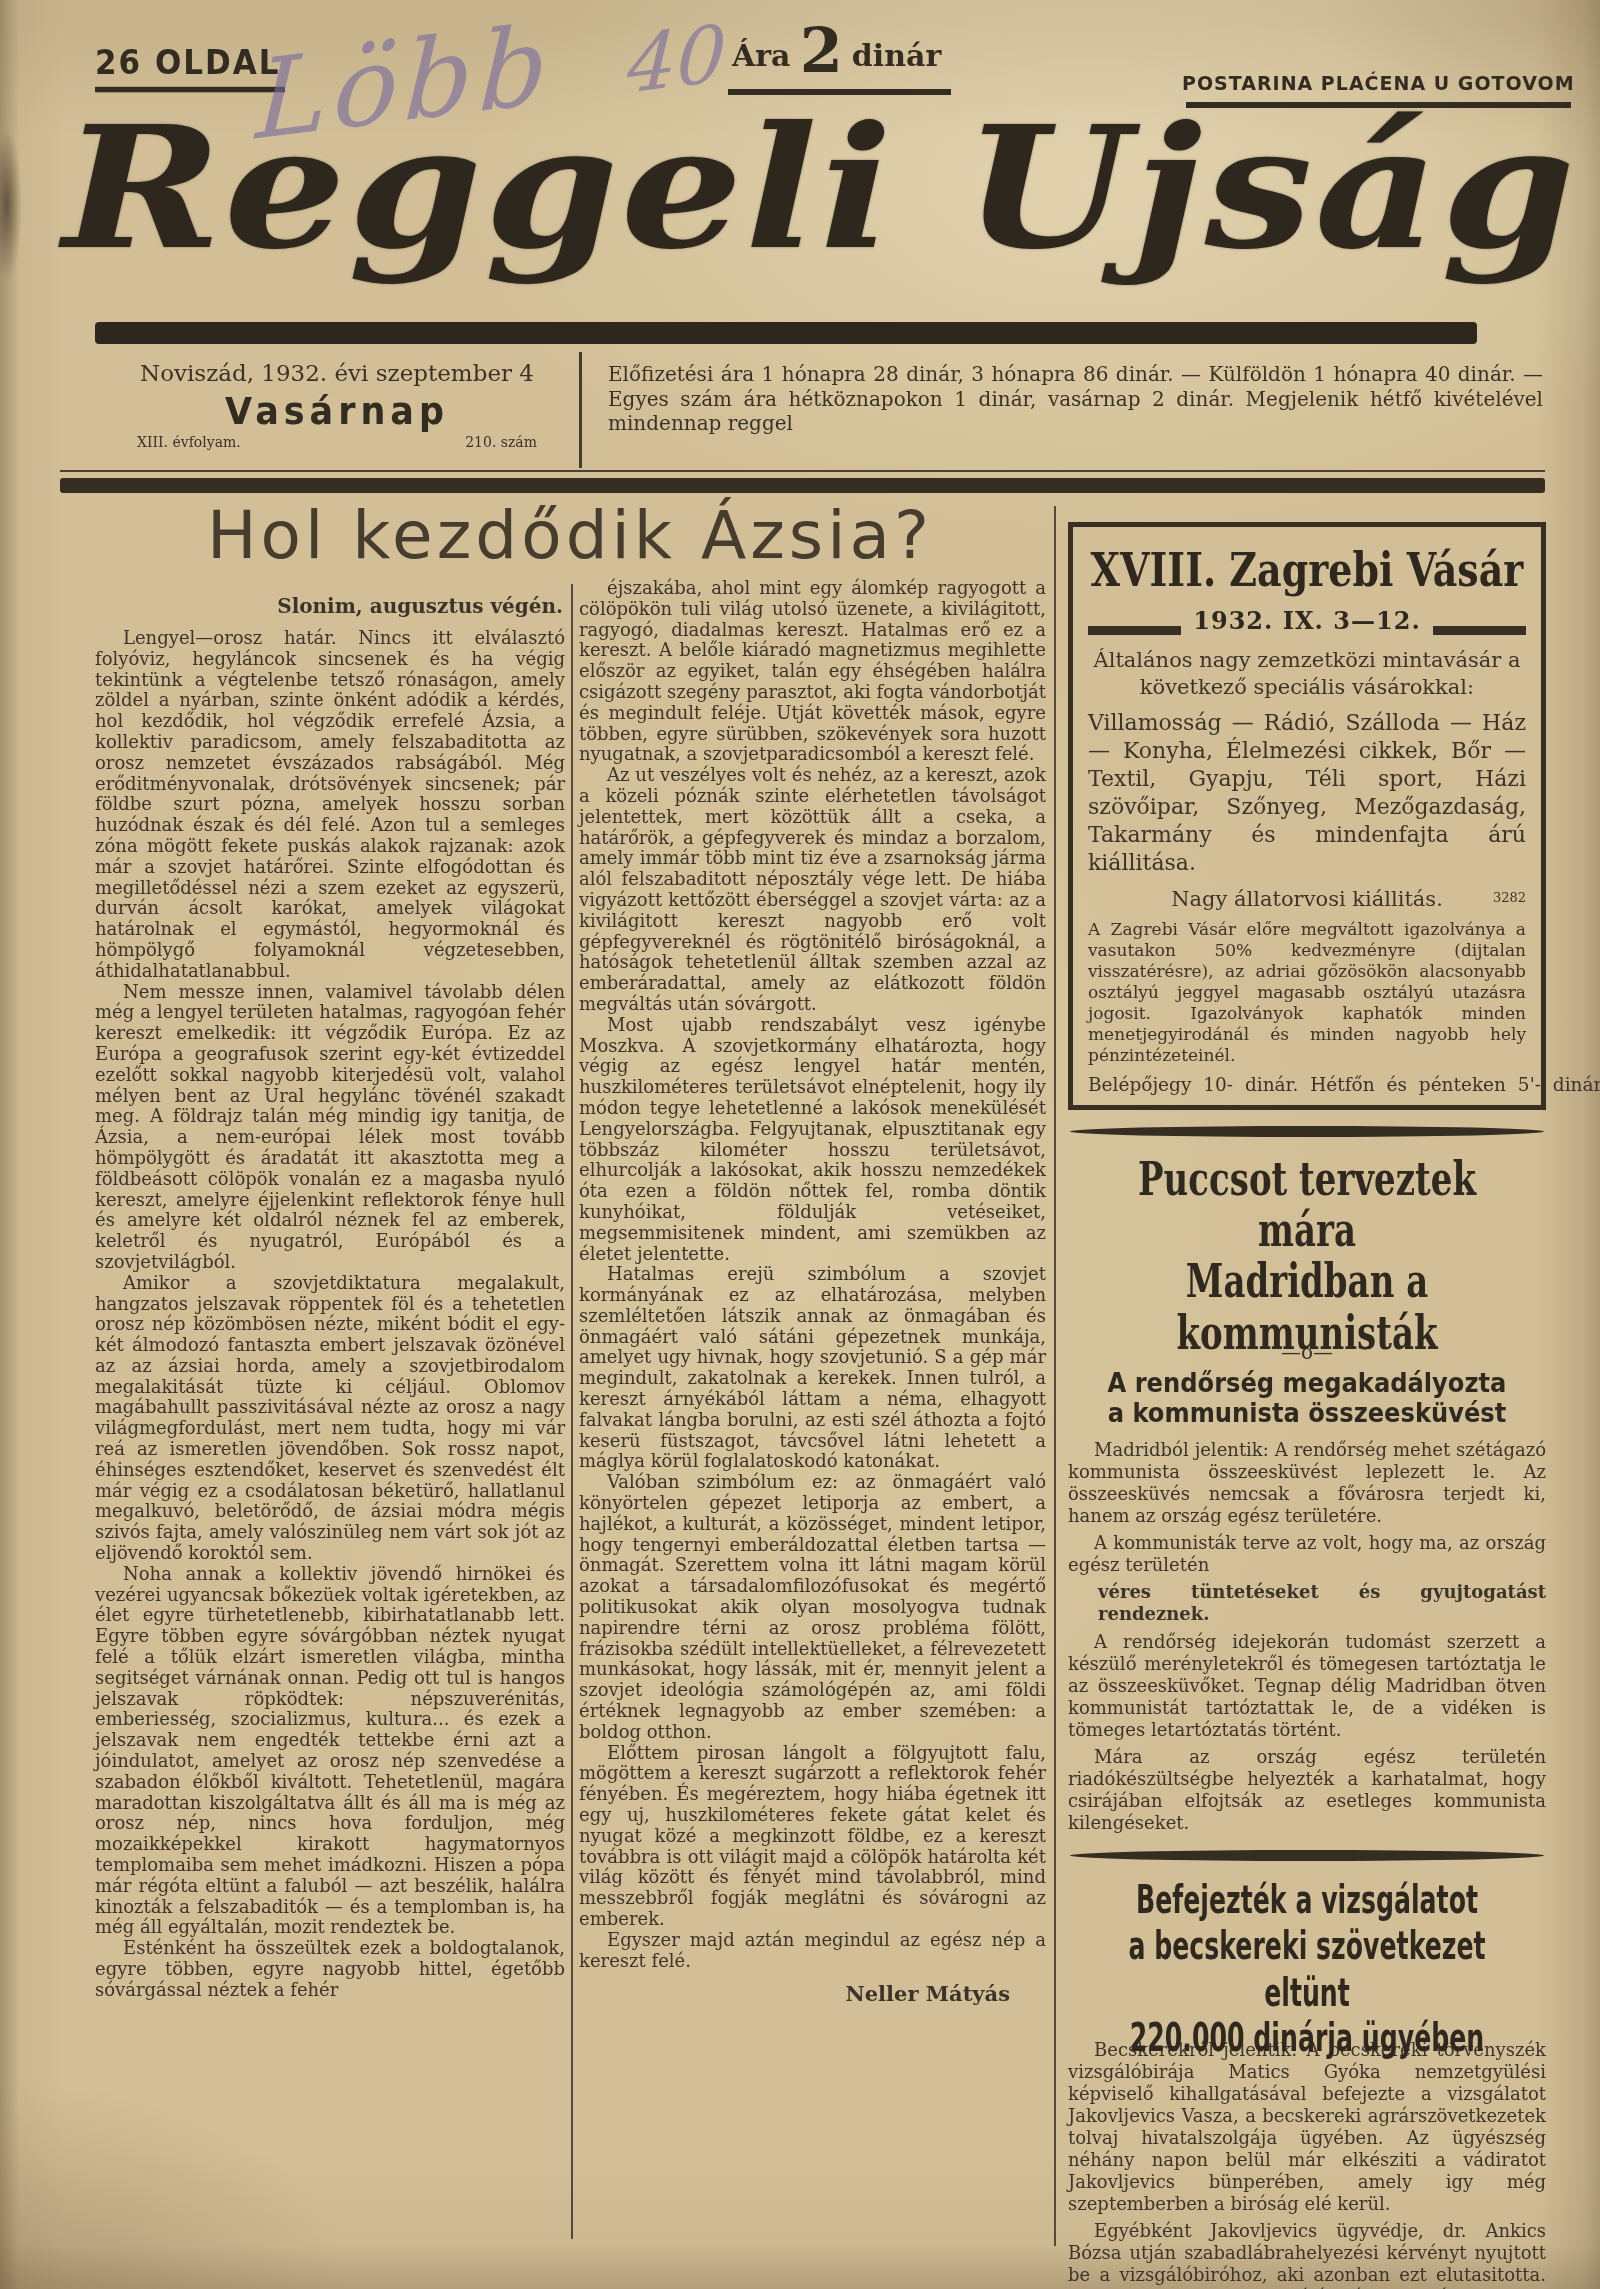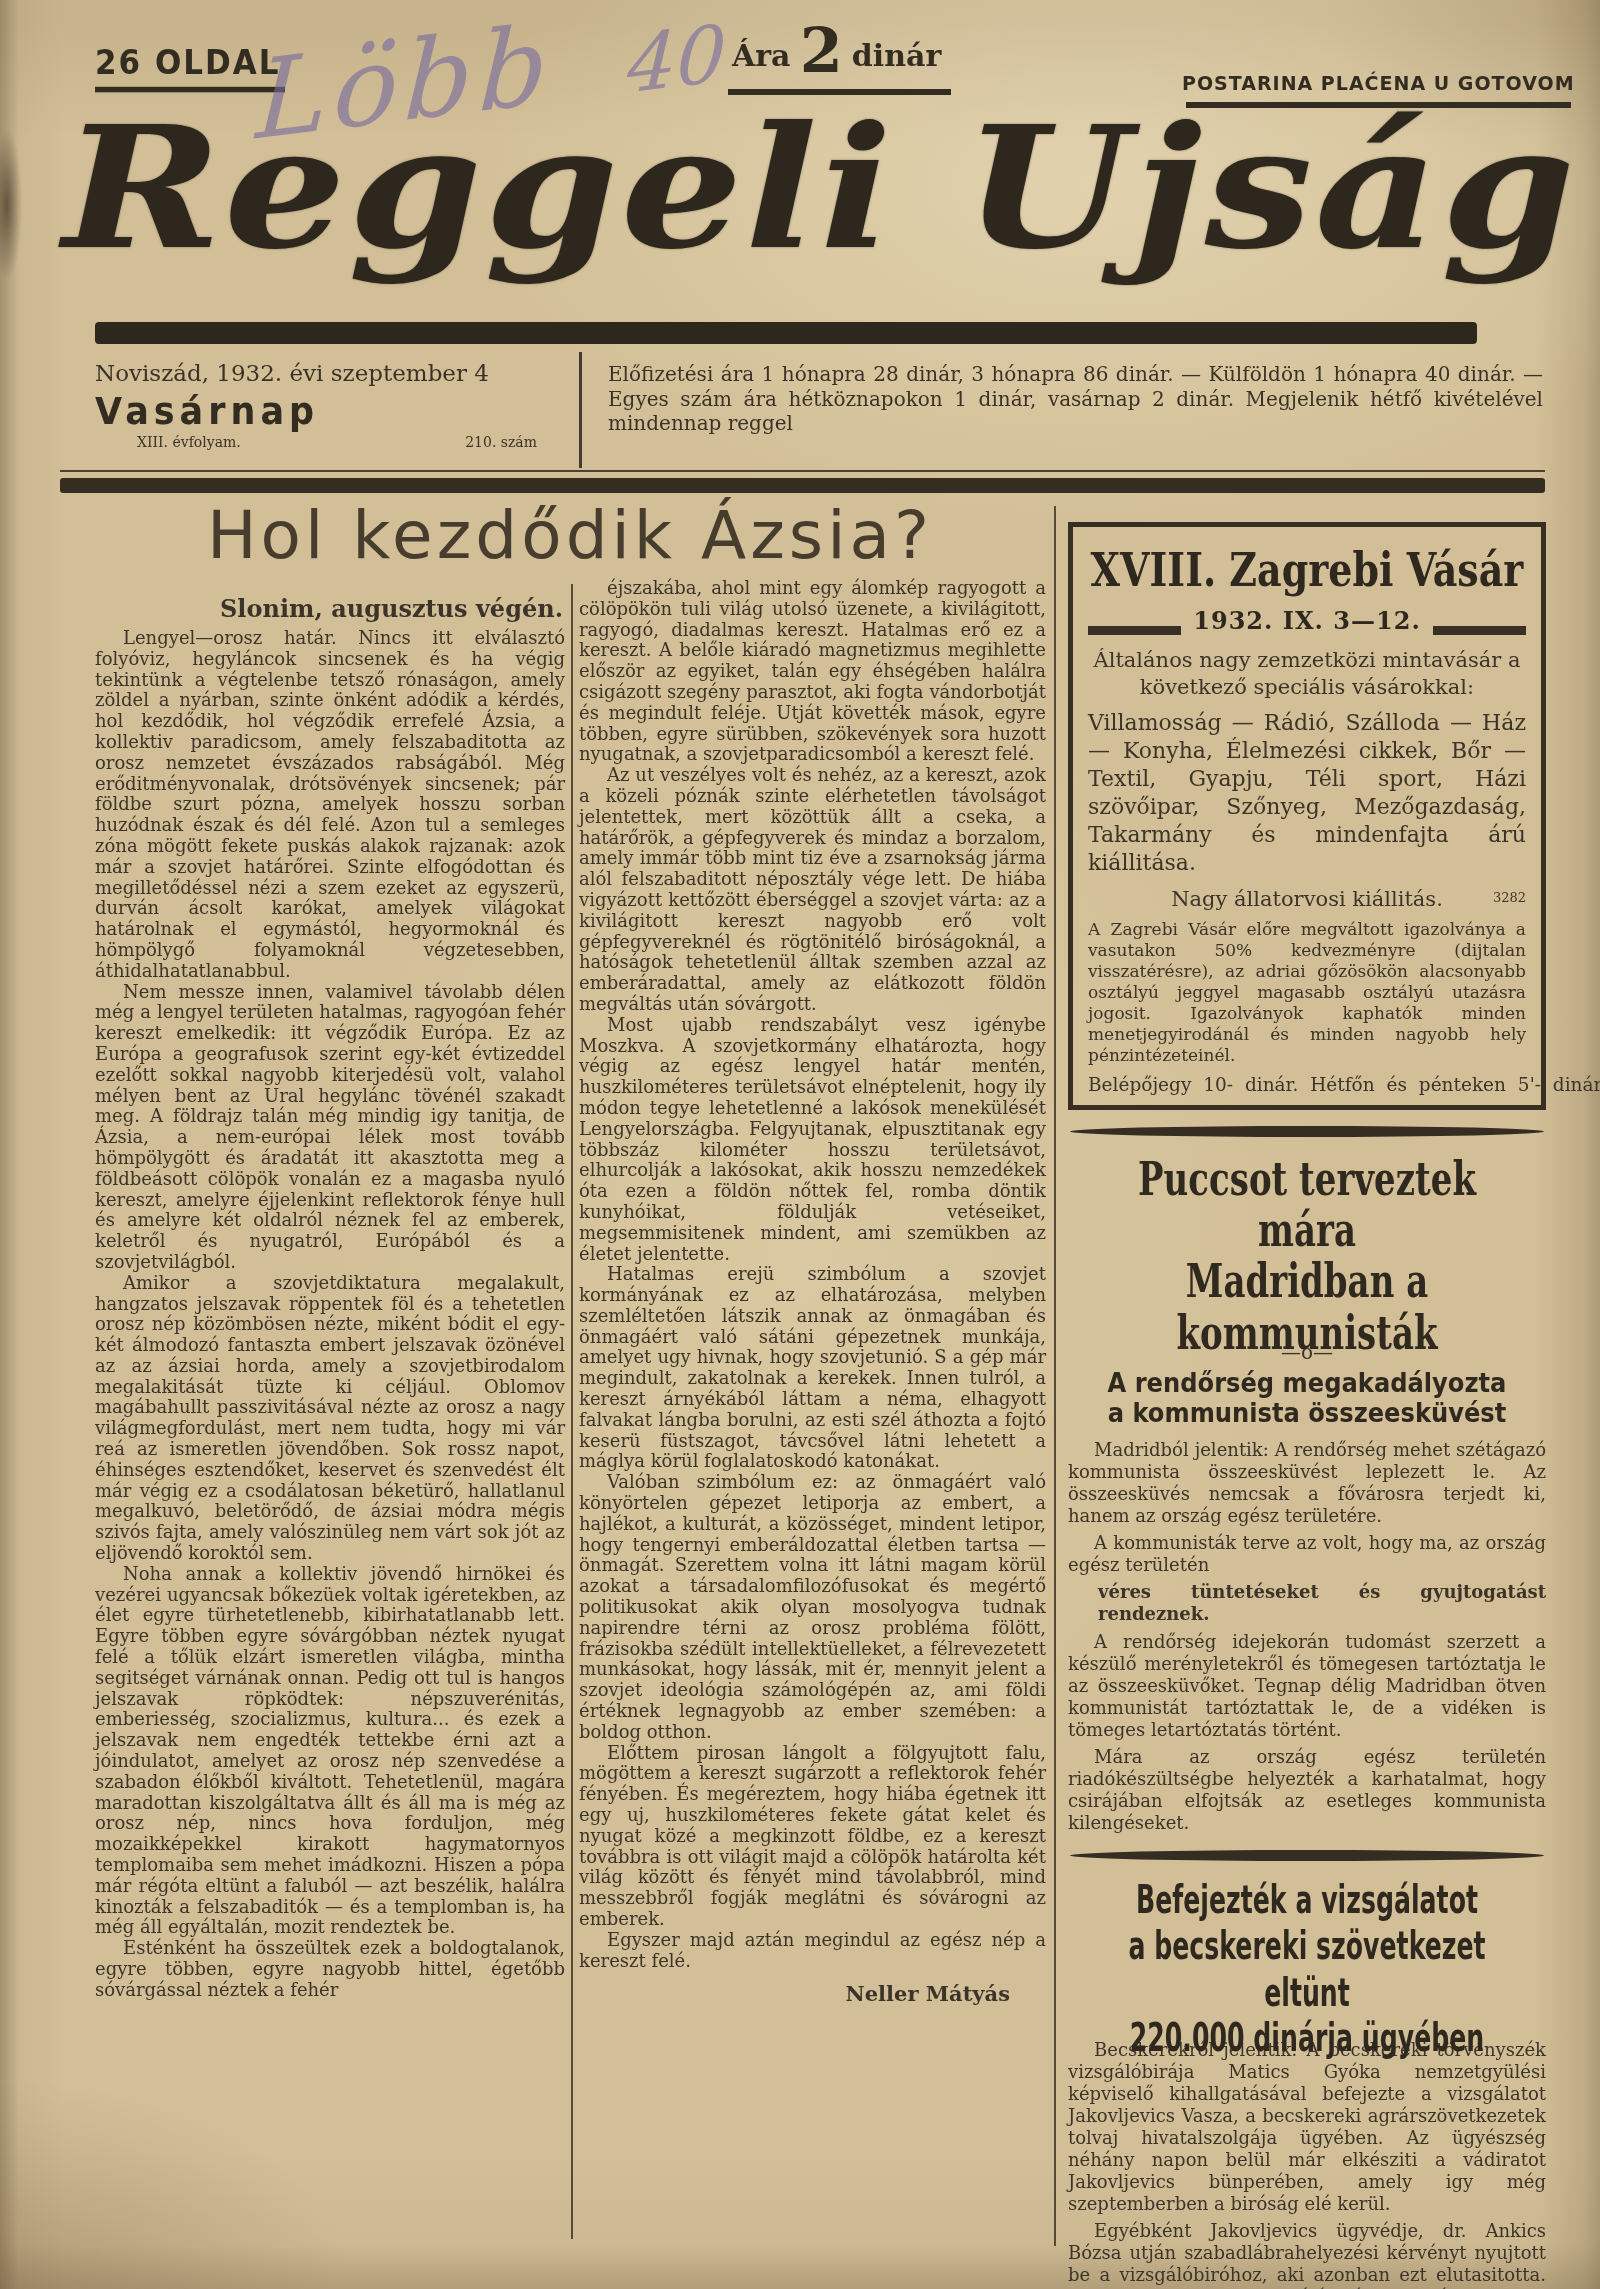--- a/index.html
+++ b/index.html
@@ -41,37 +41,37 @@
     font-family:"DejaVu Serif",serif;font-style:italic;font-weight:bold;
     font-size:168px;line-height:200px;color:#2e271d;letter-spacing:2px;
     transform:scaleX(1.14);transform-origin:50% 50%;text-shadow:0 0 2px rgba(46,39,29,.5);}
   .masthead-bar{left:95px;top:322px;width:1382px;height:22px;background:#2e271d;border-radius:4px;}
 
   
   .info-bar{left:95px;top:352px;width:1450px;height:116px;display:flex;box-sizing:border-box;}
   .info-office{width:451px;border-right:3px solid #453b2c;display:flex;flex-direction:column;
     justify-content:center;text-align:center;font-size:19px;line-height:27px;color:#3a3227;}
   .info-office .o2{font-size:20px;}
-  .info-issue{width:487px;border-right:3px solid #453b2c;
+  .info-issue{width:487px;border-right:3px solid #453b2c;text-align:center;
     box-sizing:border-box;padding-top:8px;color:#3a3227;}
   .issue-date{font-size:23px;}
   .issue-day{font-family:"DejaVu Sans",sans-serif;font-weight:bold;font-size:35px;
     letter-spacing:5px;margin:5px 0 3px;color:#332c21;transform:scaleY(1.05);}
   .issue-meta{display:flex;justify-content:space-between;padding:0 42px;font-size:14px;}
   .info-sub{flex:1;box-sizing:border-box;padding:10px 2px 0 26px;font-size:20px;
     line-height:24.5px;text-align:justify;color:#3a3227;}
 
   .rule-thin{left:60px;top:470px;width:1485px;height:2px;background:#4a4033;}
   .rule-thick{left:60px;top:478px;width:1485px;height:15px;background:#352d22;border-radius:3px;}
 
   
   .headline{left:95px;top:497px;width:950px;margin:0;text-align:center;
     font-family:"DejaVu Sans",sans-serif;font-weight:400;font-size:66px;
     letter-spacing:4px;color:#473d2e;}
-  .byline{left:95px;top:594px;width:468px;text-align:right;font-weight:bold;font-size:24px;}
+  .byline{left:95px;top:594px;width:468px;text-align:right;font-weight:bold;font-size:20px;}
   .col{text-align:justify;}
   .col p{margin:0;font-size:18px;line-height:20.8px;text-indent:28px;
     text-align:justify;hyphens:auto;color:#3c3429;}
   .col1{left:95px;top:628px;width:470px;}
   .col2{left:579px;top:578px;width:467px;}
   .signature{text-align:right;font-weight:bold;font-size:21px;padding-right:36px;margin-top:10px;}
   .vrule{background:rgba(64,54,41,.85);width:2px;}
   .vrule1{left:571px;top:584px;height:1655px;}
   .vrule2{left:1054px;top:506px;height:1740px;}
 

